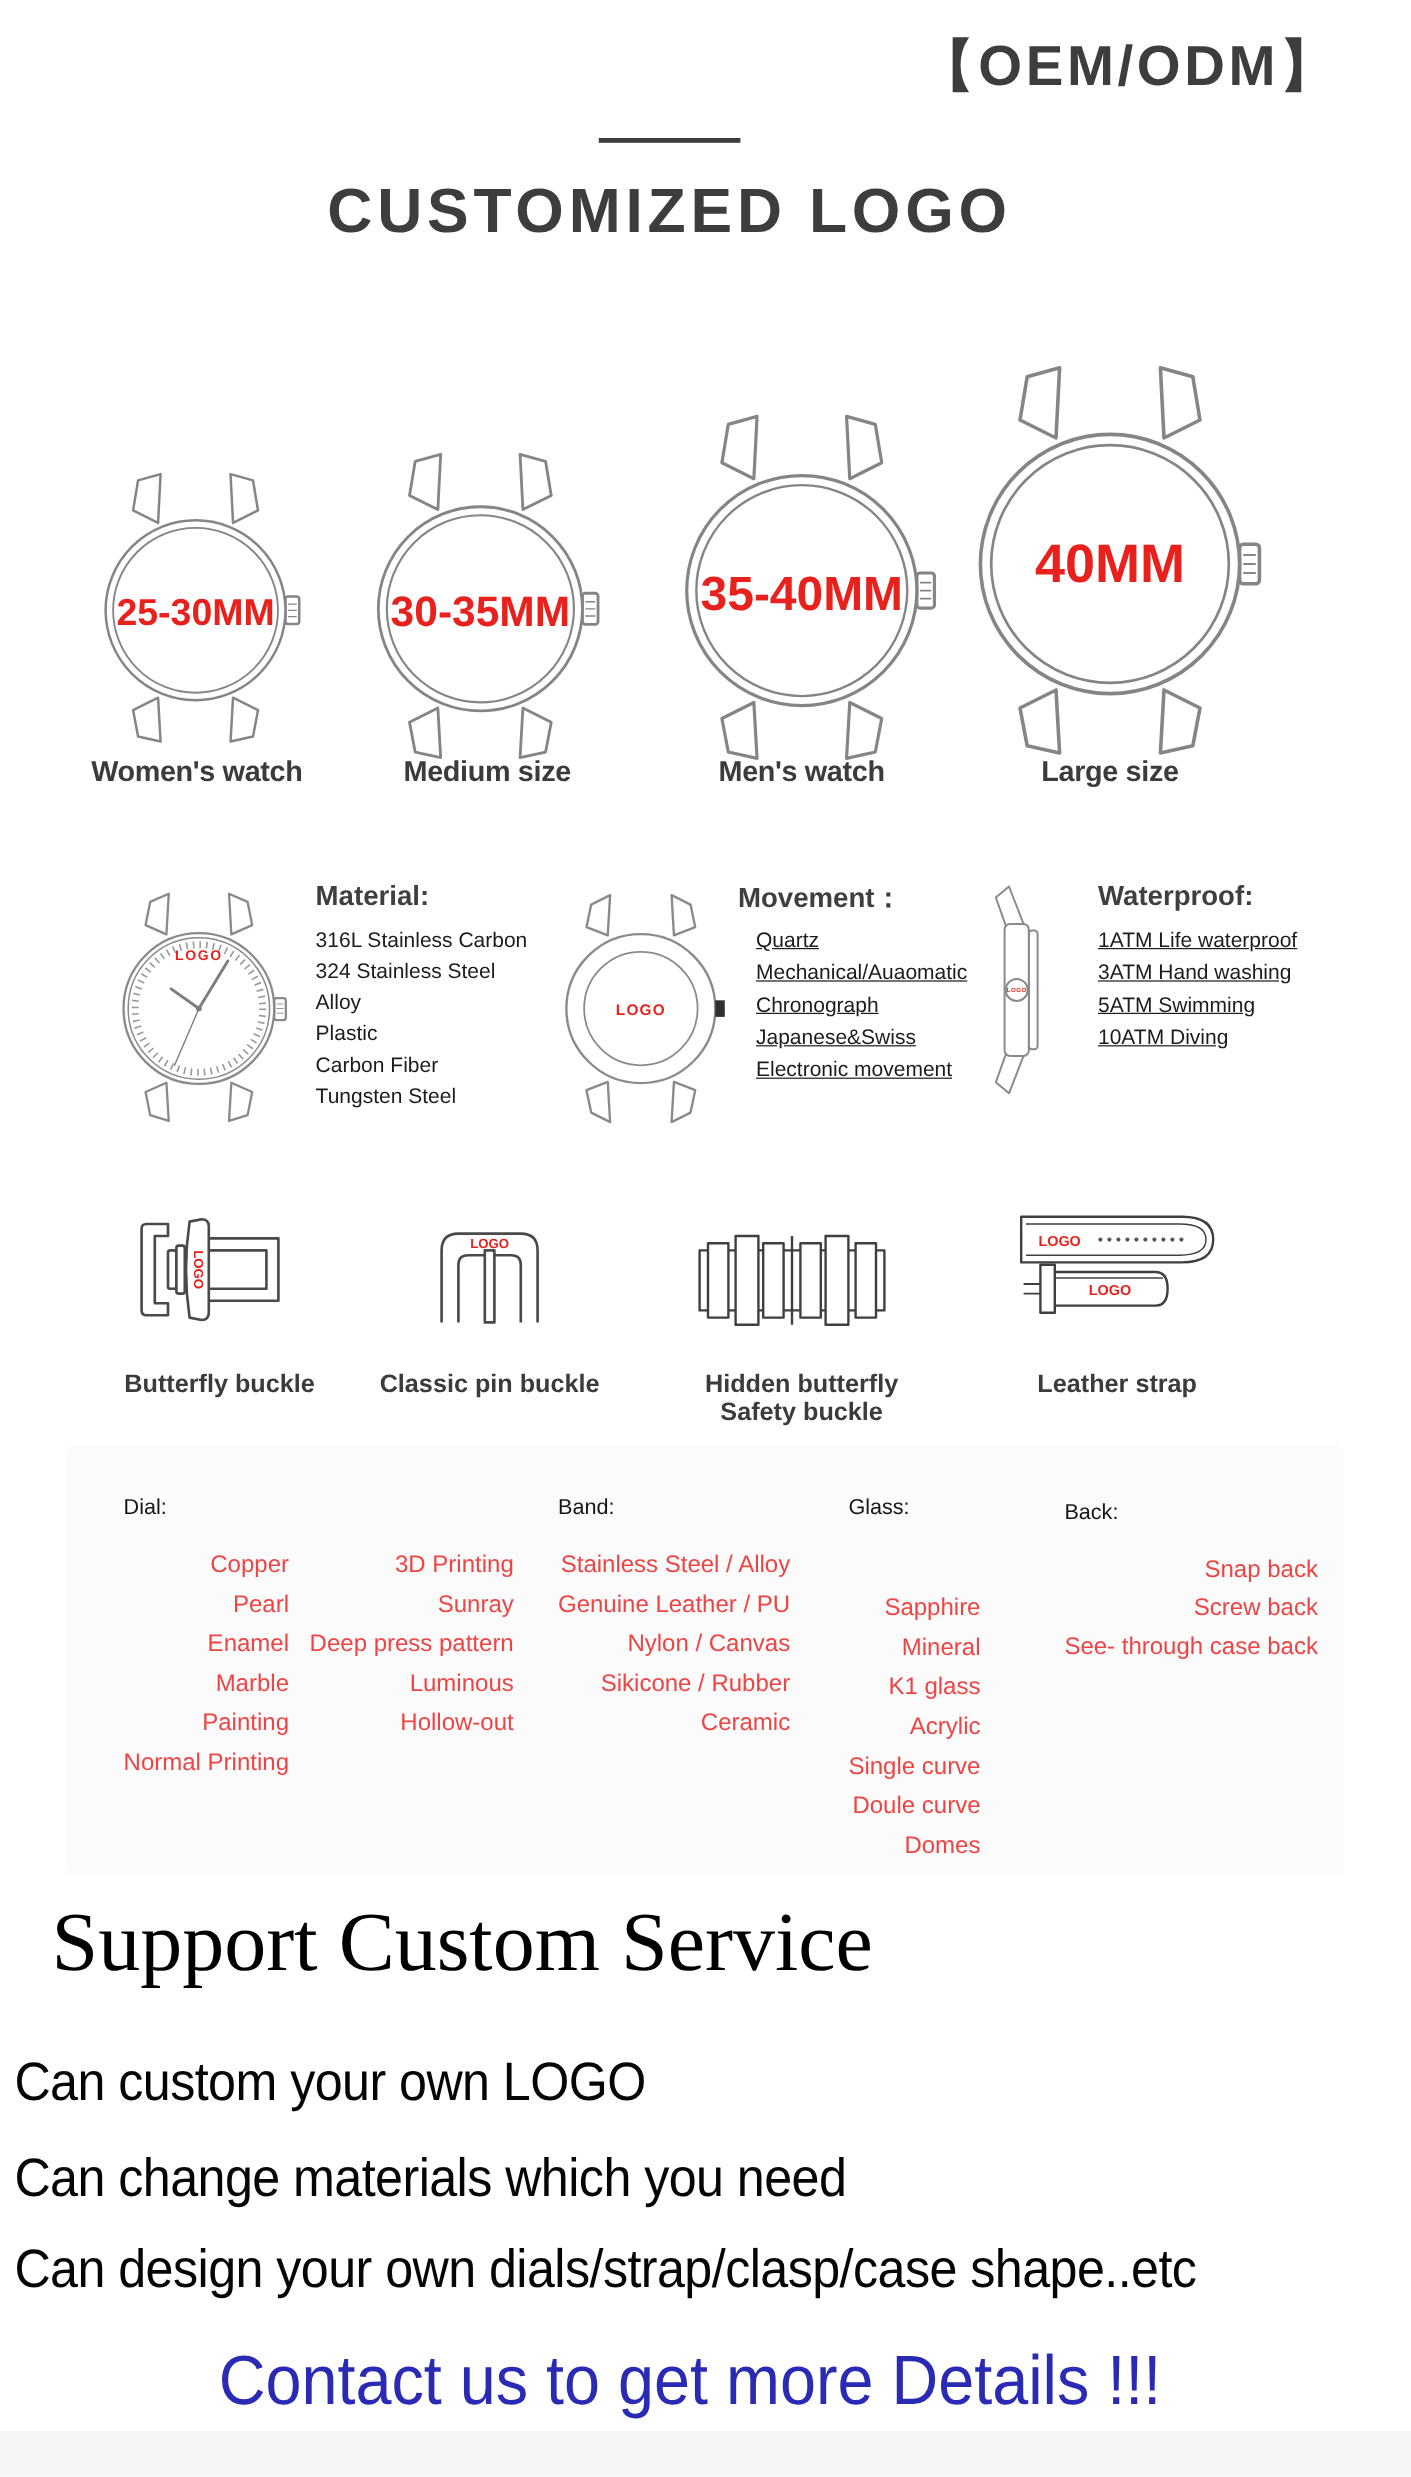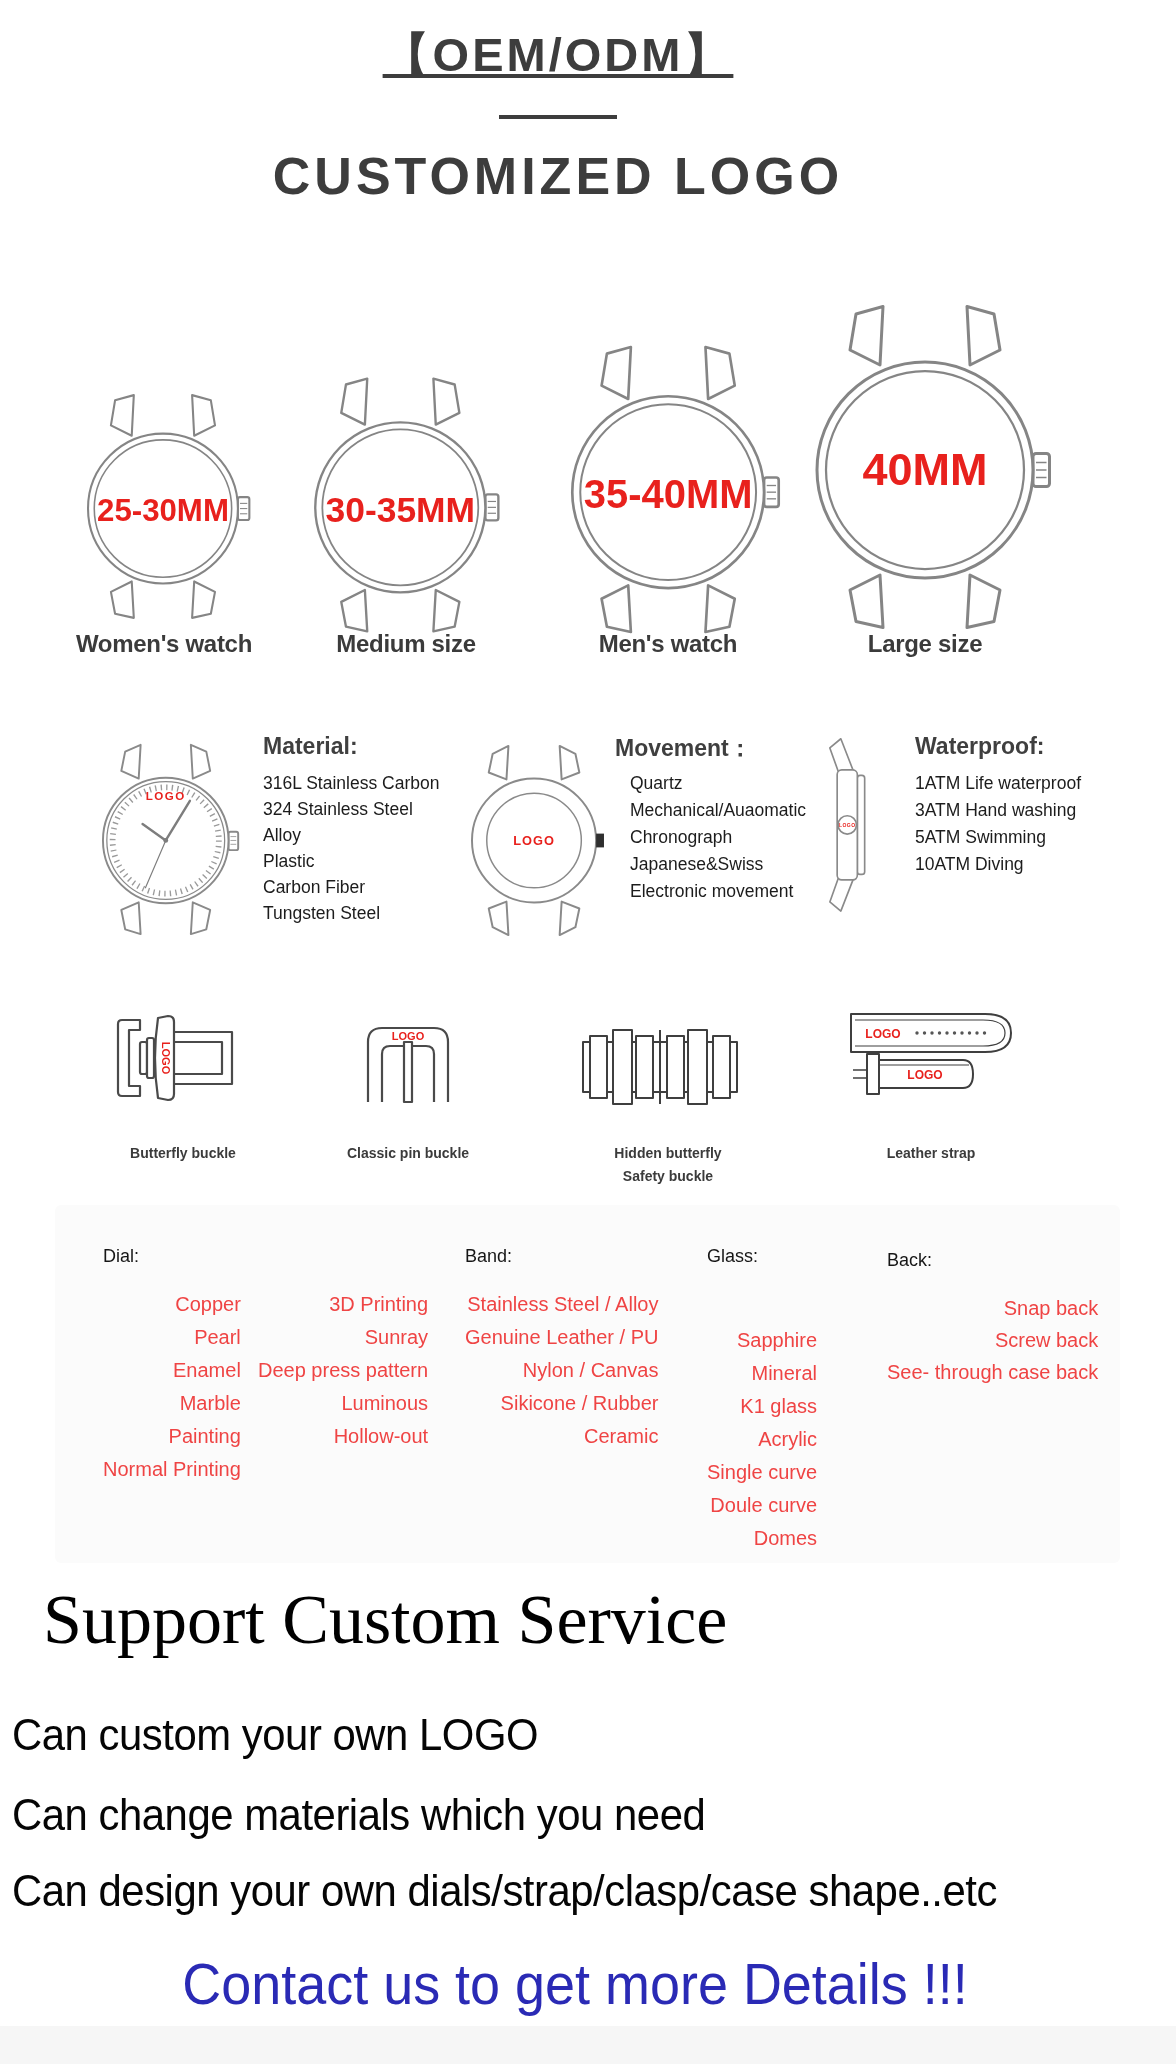--- a/index.html
+++ b/index.html
@@ -1,35 +1,35 @@
 <!DOCTYPE html>
 <html><head>
 <meta charset="utf-8">
 <style>
   html,body{margin:0;padding:0;background:#fff;}
   .page{position:relative;width:1176px;height:2064px;background:#ffffff;overflow:hidden;
         font-family:"Liberation Sans",sans-serif;}
   .abs{position:absolute;}
   
-  .t1{left:0;top:24px;width:1116px;text-align:center;font-size:47px;font-weight:800;
-      color:#3d3d3d;letter-spacing:3px;text-decoration:underline;}
+  .t1{left:0;top:24px;width:1116px;text-align:right;font-size:47px;font-weight:800;
+      color:#3d3d3d;letter-spacing:3px;}
   .divider{left:499px;top:115px;width:118px;height:4px;background:#3d3d3d;}
   .t2{left:0;top:146px;width:1116px;text-align:center;font-size:52px;font-weight:800;
       color:#3d3d3d;letter-spacing:4px;}
   
   .wcap{font-size:24px;font-weight:700;color:#3b3b3b;width:220px;text-align:center;
         letter-spacing:-0.3px;}
   .redtxt{fill:#e8211d;font-weight:700;font-family:"Liberation Sans",sans-serif;}
   
   .feat-head{font-size:23px;font-weight:700;color:#3f3f3f;}
   .feat-item{font-size:17.5px;color:#1c1c1c;}
   .lh26 .feat-item{line-height:26px;}
-  .lh27 .feat-item{line-height:27px;}
-  
-  .bcap{font-size:14px;font-weight:700;color:#3b3b3b;text-align:center;width:220px;
+  .lh27 .feat-item{line-height:27px;text-decoration:underline;}
+  
+  .bcap{font-size:21px;font-weight:700;color:#3b3b3b;text-align:center;width:220px;
         line-height:23px;}
   
   .opt-panel{background:#fbfbfb;border-radius:6px;}
   .opt-head{font-size:18px;color:#161616;}
   .opt-item{font-size:20px;line-height:33px;color:#ef4444;text-align:right;}
   .lh32 .opt-item{line-height:32px;}
   
   .serif-title{font-family:"Liberation Serif",serif;font-size:70px;color:#000;
                white-space:nowrap;line-height:1;}
   .can-line{font-size:45px;color:#050505;white-space:nowrap;letter-spacing:-0.5px;

